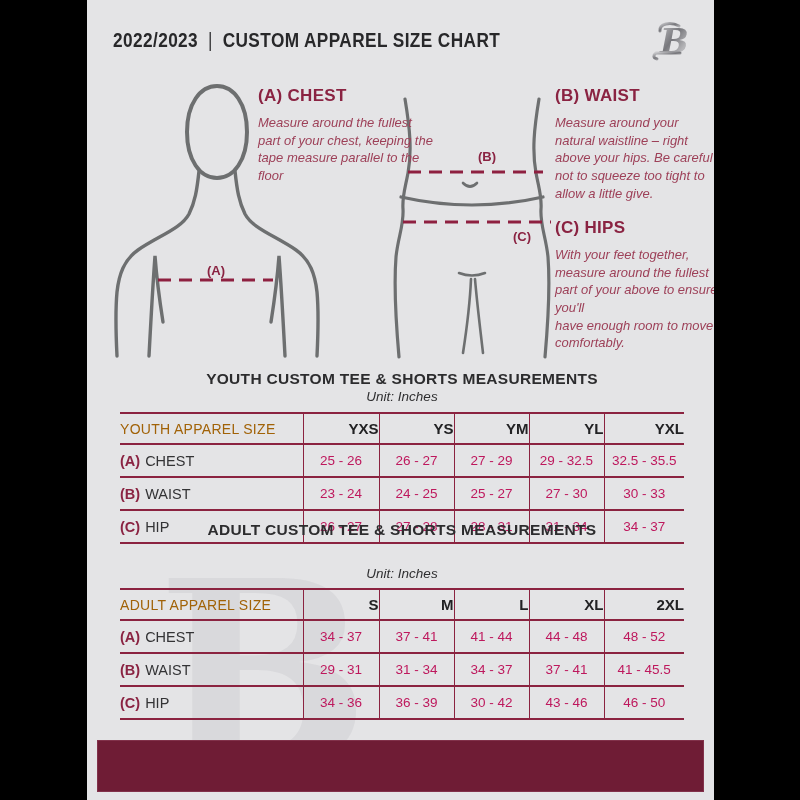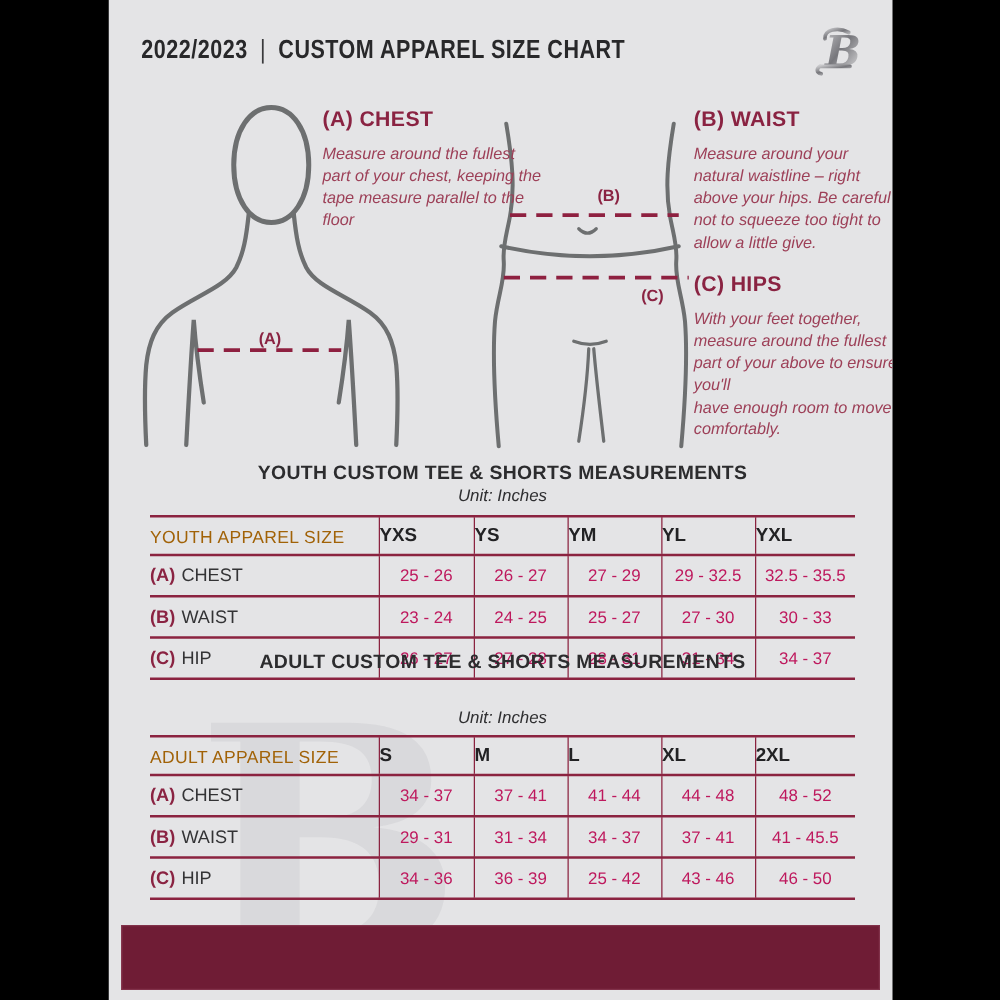--- a/index.html
+++ b/index.html
@@ -50,21 +50,21 @@
   table.size{
     position:absolute;left:33px;width:564px;z-index:2;
     border-collapse:collapse;table-layout:fixed;
     border-top:2px solid #8b2340;
   }
   .t1{top:412px;} .t2{top:588px;}
   table.size tr{border-bottom:2px solid #8b2340;}
   table.size td{border-left:1.5px solid #8b2340;padding:0;vertical-align:middle;background:transparent;}
   table.size td:first-child{border-left:none;}
   td.hd-label{height:29px;text-align:left;padding-left:13px;font-size:14px;color:#a16207;letter-spacing:.3px;}
-  td.hd-size{height:29px;text-align:left;font-weight:bold;font-size:15px;color:#222224;}
+  td.hd-size{height:29px;text-align:right;font-weight:bold;font-size:15px;color:#222224;}
   td.row-label{height:31px;text-align:left;padding-left:13px;font-size:14.5px;color:#333335;}
   td.row-label .mk{font-weight:bold;color:#8a2342;margin-right:5px;}
   td.val{height:31px;text-align:center;font-size:13.5px;color:#be185d;}
   
   .footer-bar{
     position:absolute;left:10px;top:740px;width:605px;height:50px;
     background:#6f1c35;border:1px solid #81314a;z-index:4;
   }
 </style>
 </head>
@@ -221,21 +221,21 @@
       <td class="val">29 - 31</td>
       <td class="val">31 - 34</td>
       <td class="val">34 - 37</td>
       <td class="val">37 - 41</td>
       <td class="val">41 - 45.5</td>
     </tr>
     <tr>
       <td class="row-label"><span class="mk">(C)</span><span>HIP</span></td>
       <td class="val">34 - 36</td>
       <td class="val">36 - 39</td>
-      <td class="val">25 - 42</td>
+      <td class="val">30 - 42</td>
       <td class="val">43 - 46</td>
       <td class="val">46 - 50</td>
     </tr>
   </tbody>
     </table>
 
   <div class="footer-bar"></div>
 </div>
 
 </body></html>

